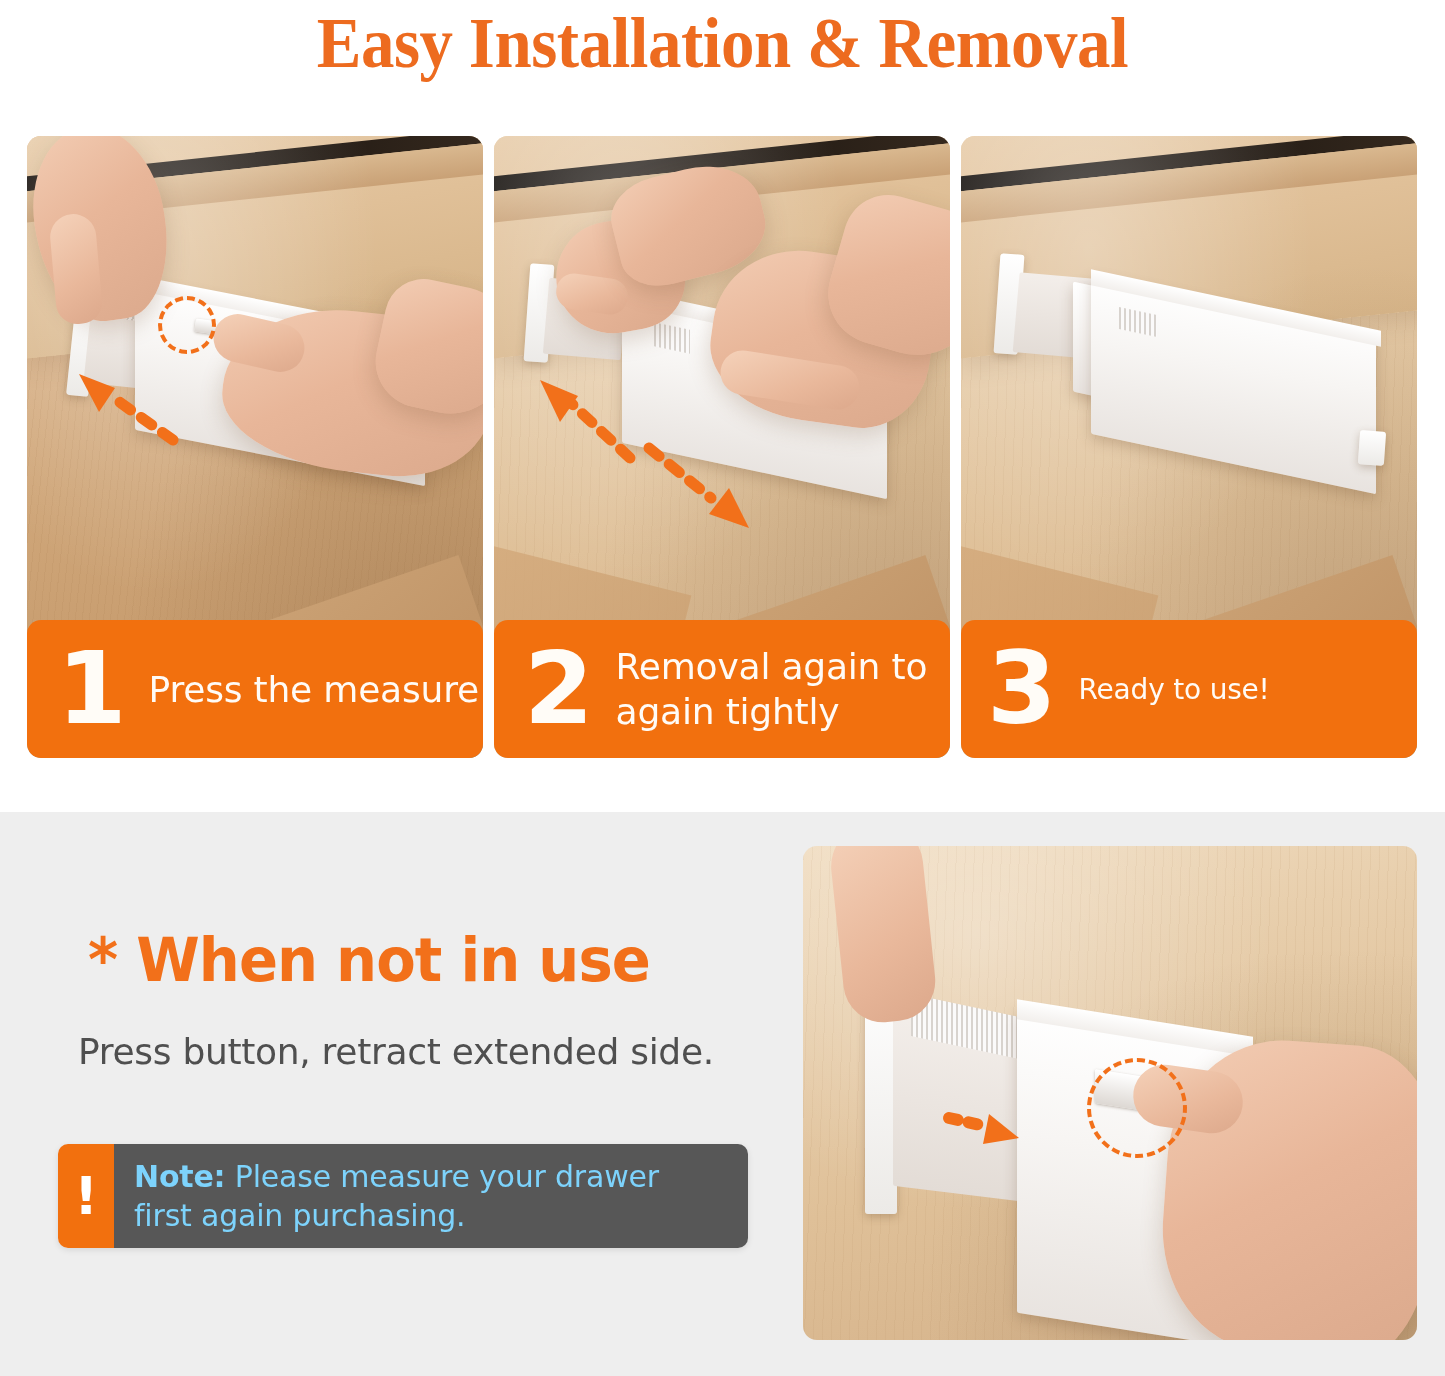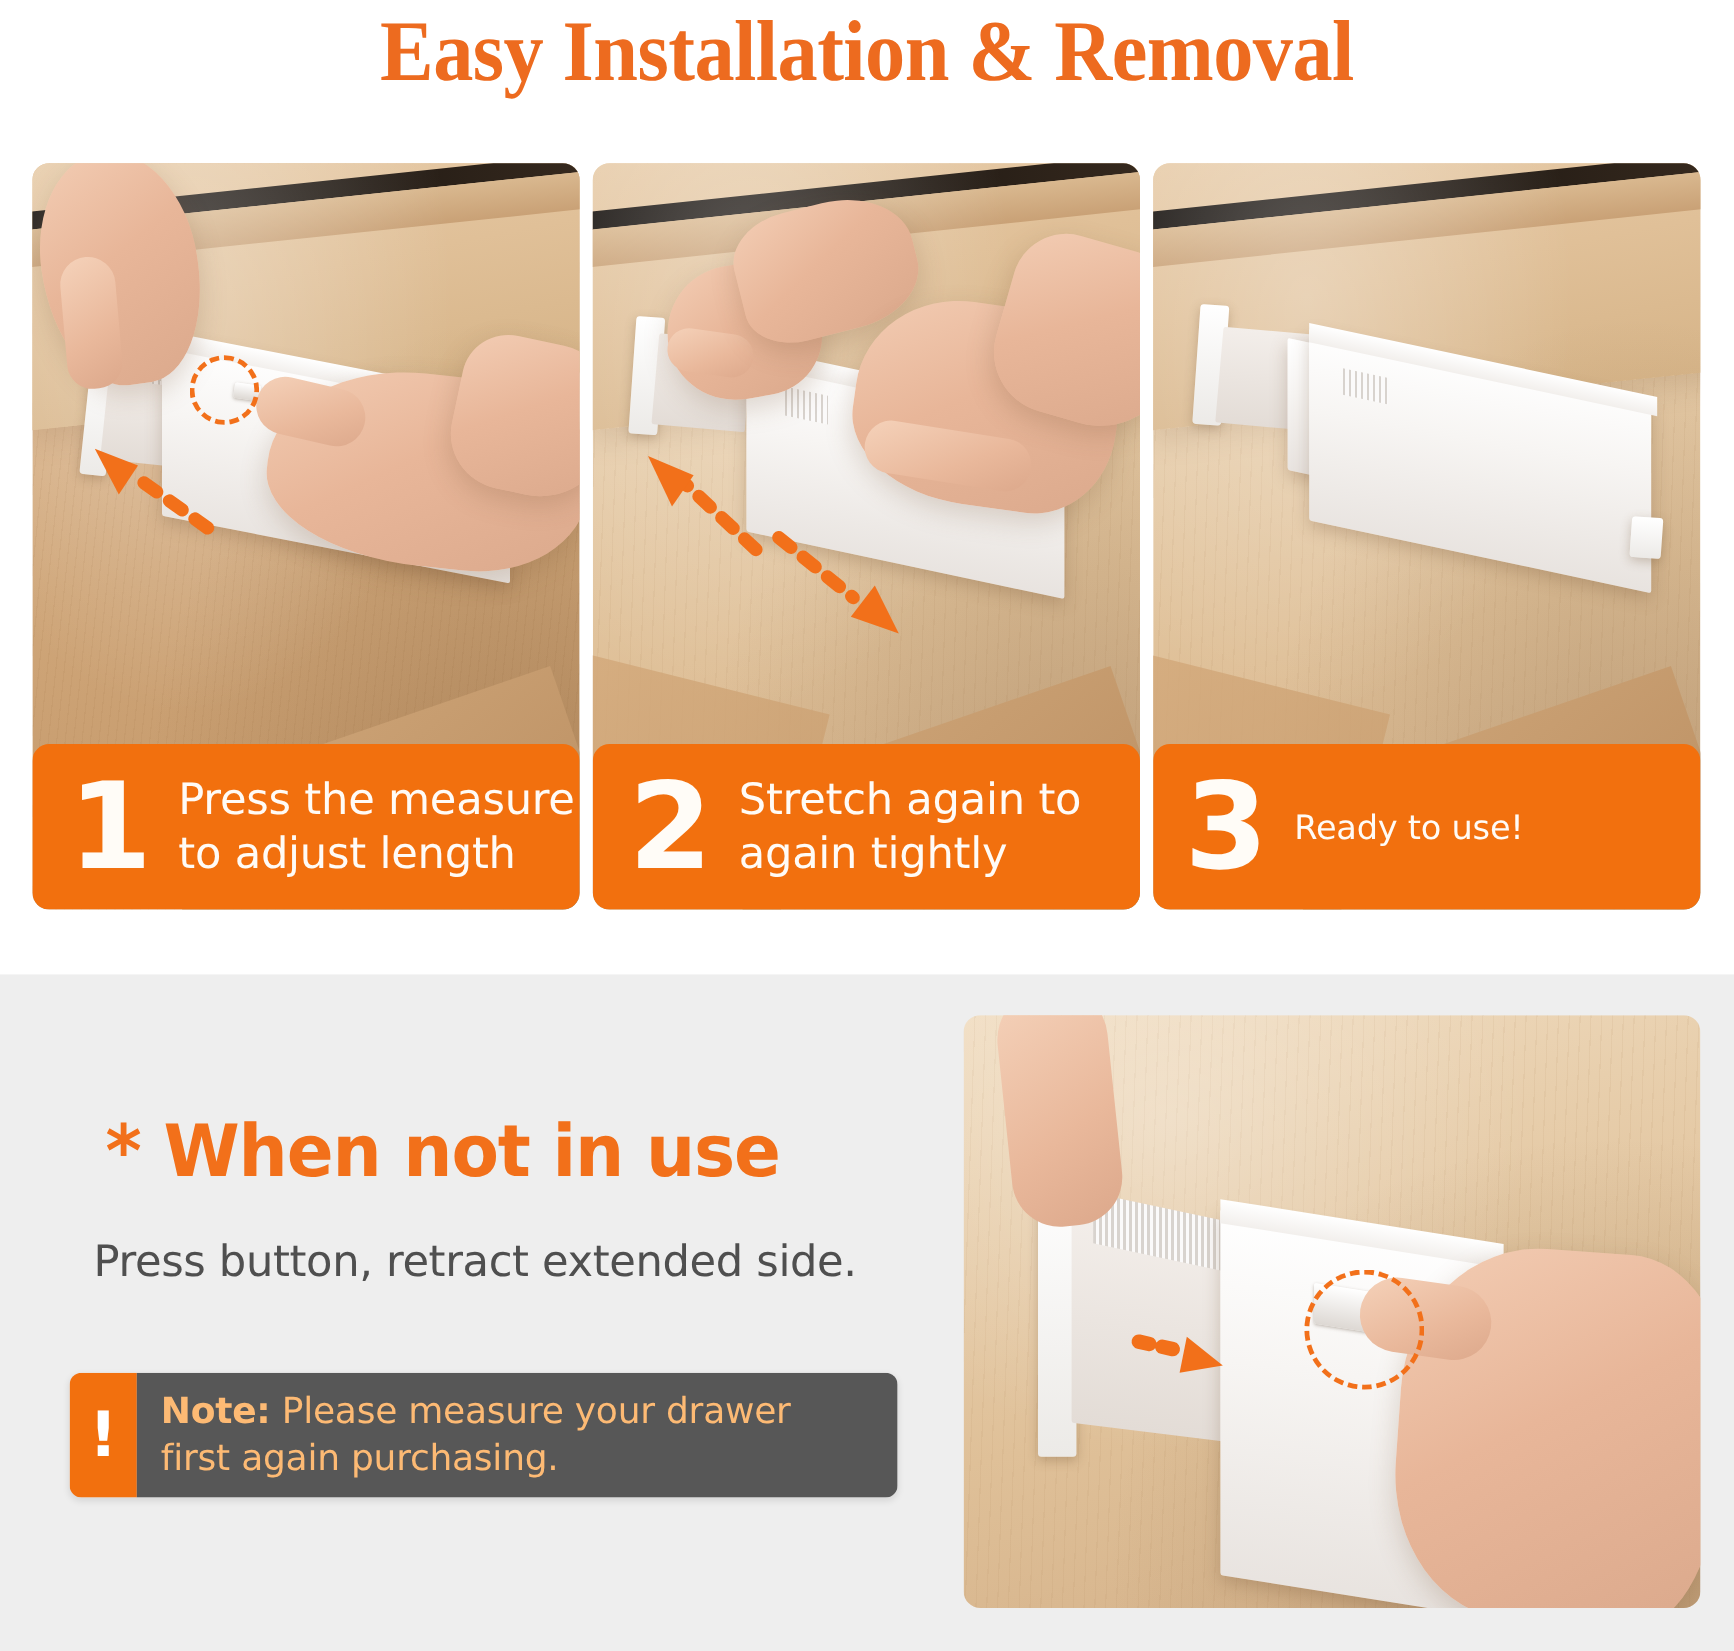--- a/index.html
+++ b/index.html
@@ -285,21 +285,21 @@
     font-family: "DejaVu Sans", "Liberation Sans", sans-serif;
   }
   .note-body {
     flex: 1 1 auto;
     background: #575757;
     display: flex;
     align-items: center;
     padding: 0 16px 0 20px;
   }
   .note-text {
-    color: #fdba74;
+    color: #7dd3fc;
     font-size: 30px;
     line-height: 39px;
     font-family: "DejaVu Sans", "Liberation Sans", sans-serif;
     letter-spacing: -0.2px;
   }
   .note-text .ln { display: block; white-space: nowrap; }
   .note-text .bold { font-weight: bold; }
 
   .bottom-photo {
     position: absolute;
@@ -347,21 +347,20 @@
         <svg class="arrow-svg" style="left:36px; top:232px;" width="140" height="90" viewBox="0 0 140 90">
           <line x1="110" y1="72" x2="48" y2="28" stroke="#F2701A" stroke-width="11" stroke-linecap="round" stroke-dasharray="13 13"></line>
           <polygon points="16,6 52,20 36,44" fill="#F2701A"></polygon>
         </svg>
       </div>
 
       <div class="caption">
         <span class="step-num">1</span>
         <span class="step-text">
           <span class="ln">Press the measure</span>
-          <span class="ln">to adjust length</span>
         </span>
       </div>
     </div>
 
     <div class="panel panel-2">
       <div class="photo">
         <div class="wood-base pale"></div>
         <div class="drawer-back"></div>
         <div class="dark-gap"></div>
         <div class="drawer-lip"></div>
@@ -391,21 +390,21 @@
 
         <svg class="arrow-svg" style="left:145px; top:300px;" width="135" height="100" viewBox="0 0 135 100">
           <line x1="10" y1="12" x2="72" y2="62" stroke="#F2701A" stroke-width="11" stroke-linecap="round" stroke-dasharray="13 13"></line>
           <polygon points="110,92 70,78 90,52" fill="#F2701A"></polygon>
         </svg>
       </div>
 
       <div class="caption">
         <span class="step-num">2</span>
         <span class="step-text">
-          <span class="ln">Stretch again to</span>
+          <span class="ln">Removal again to</span>
           <span class="ln">again tightly</span>
         </span>
       </div>
     </div>
 
     <div class="panel panel-3">
       <div class="photo">
         <div class="wood-base pale"></div>
         <div class="drawer-back"></div>
         <div class="dark-gap"></div>

